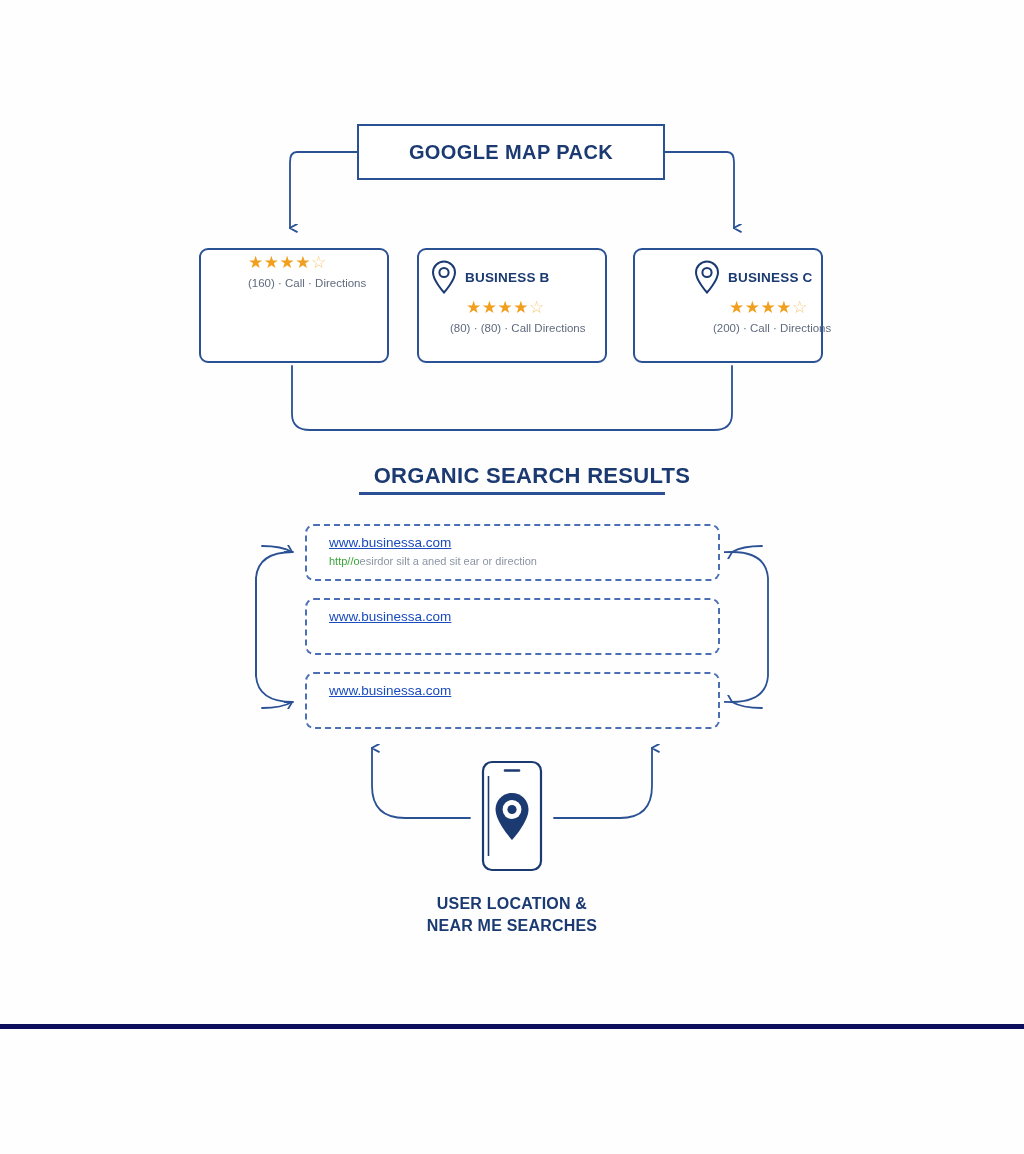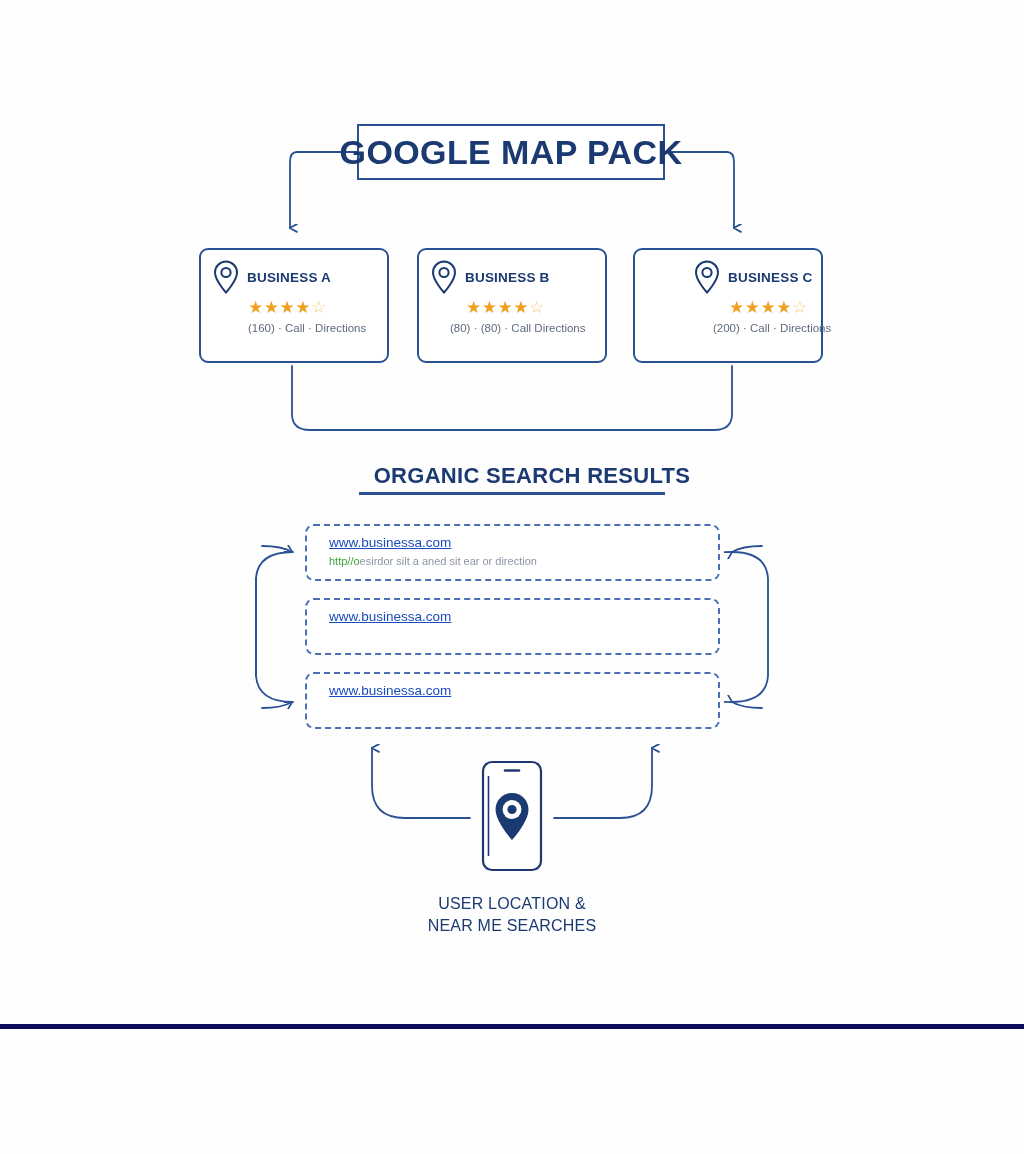--- a/index.html
+++ b/index.html
@@ -38,21 +38,21 @@
     height: 56px;
     border: 2px solid #2a5193;
     background: #ffffff;
     display: flex;
     align-items: center;
     justify-content: center;
     box-sizing: border-box;
   }
   .title-box .title-text {
     color: #1b3a72;
-    font-size: 34px;
+    font-size: 20px;
     font-weight: bold;
     letter-spacing: 0.4px;
     white-space: nowrap;
   }
   
   .card {
     position: absolute;
     top: 248px;
     width: 190px;
     height: 115px;
@@ -159,21 +159,21 @@
   }
   
   .caption {
     position: absolute;
     left: 0;
     top: 893px;
     width: 1024px;
     text-align: center;
     color: #1b3a72;
     font-size: 16px;
-    font-weight: normal;
+    font-weight: bold;
     line-height: 22px;
     letter-spacing: 0.2px;
   }
   
   .bottom-rule {
     position: absolute;
     left: 0;
     top: 1024px;
     width: 1024px;
     height: 5px;
@@ -226,27 +226,20 @@
 
       <path d="M554 818 L620 818 Q652 818 652 786 L652 748" marker-end="url(#arrowUp)"></path>
     </g>
   </svg>
 
   <div class="title-box">
     <span class="title-text">GOOGLE MAP PACK</span>
   </div>
 
   <div class="card a">
-    <div class="card-head">
-      <svg class="pin-icon" viewBox="0 0 30 36">
-        <path d="M15 2.5c-6.1 0-11 4.9-11 11 0 8 11 20 11 20s11-12 11-20c0-6.1-4.9-11-11-11z" fill="none" stroke="#1b3a72" stroke-width="2"></path>
-        <circle cx="15" cy="13.5" r="4.6" fill="none" stroke="#1b3a72" stroke-width="2"></circle>
-      </svg>
-      <span class="card-name">BUSINESS A</span>
-    </div>
     <div class="stars">
       <span>★</span><span>★</span><span>★</span><span>★</span><span class="star-empty">☆</span>
     </div>
     <div class="card-meta">(160) · Call · Directions</div>
   </div>
 
   <div class="card b">
     <div class="card-head">
       <svg class="pin-icon" viewBox="0 0 30 36">
         <path d="M15 2.5c-6.1 0-11 4.9-11 11 0 8 11 20 11 20s11-12 11-20c0-6.1-4.9-11-11-11z" fill="none" stroke="#1b3a72" stroke-width="2"></path>

